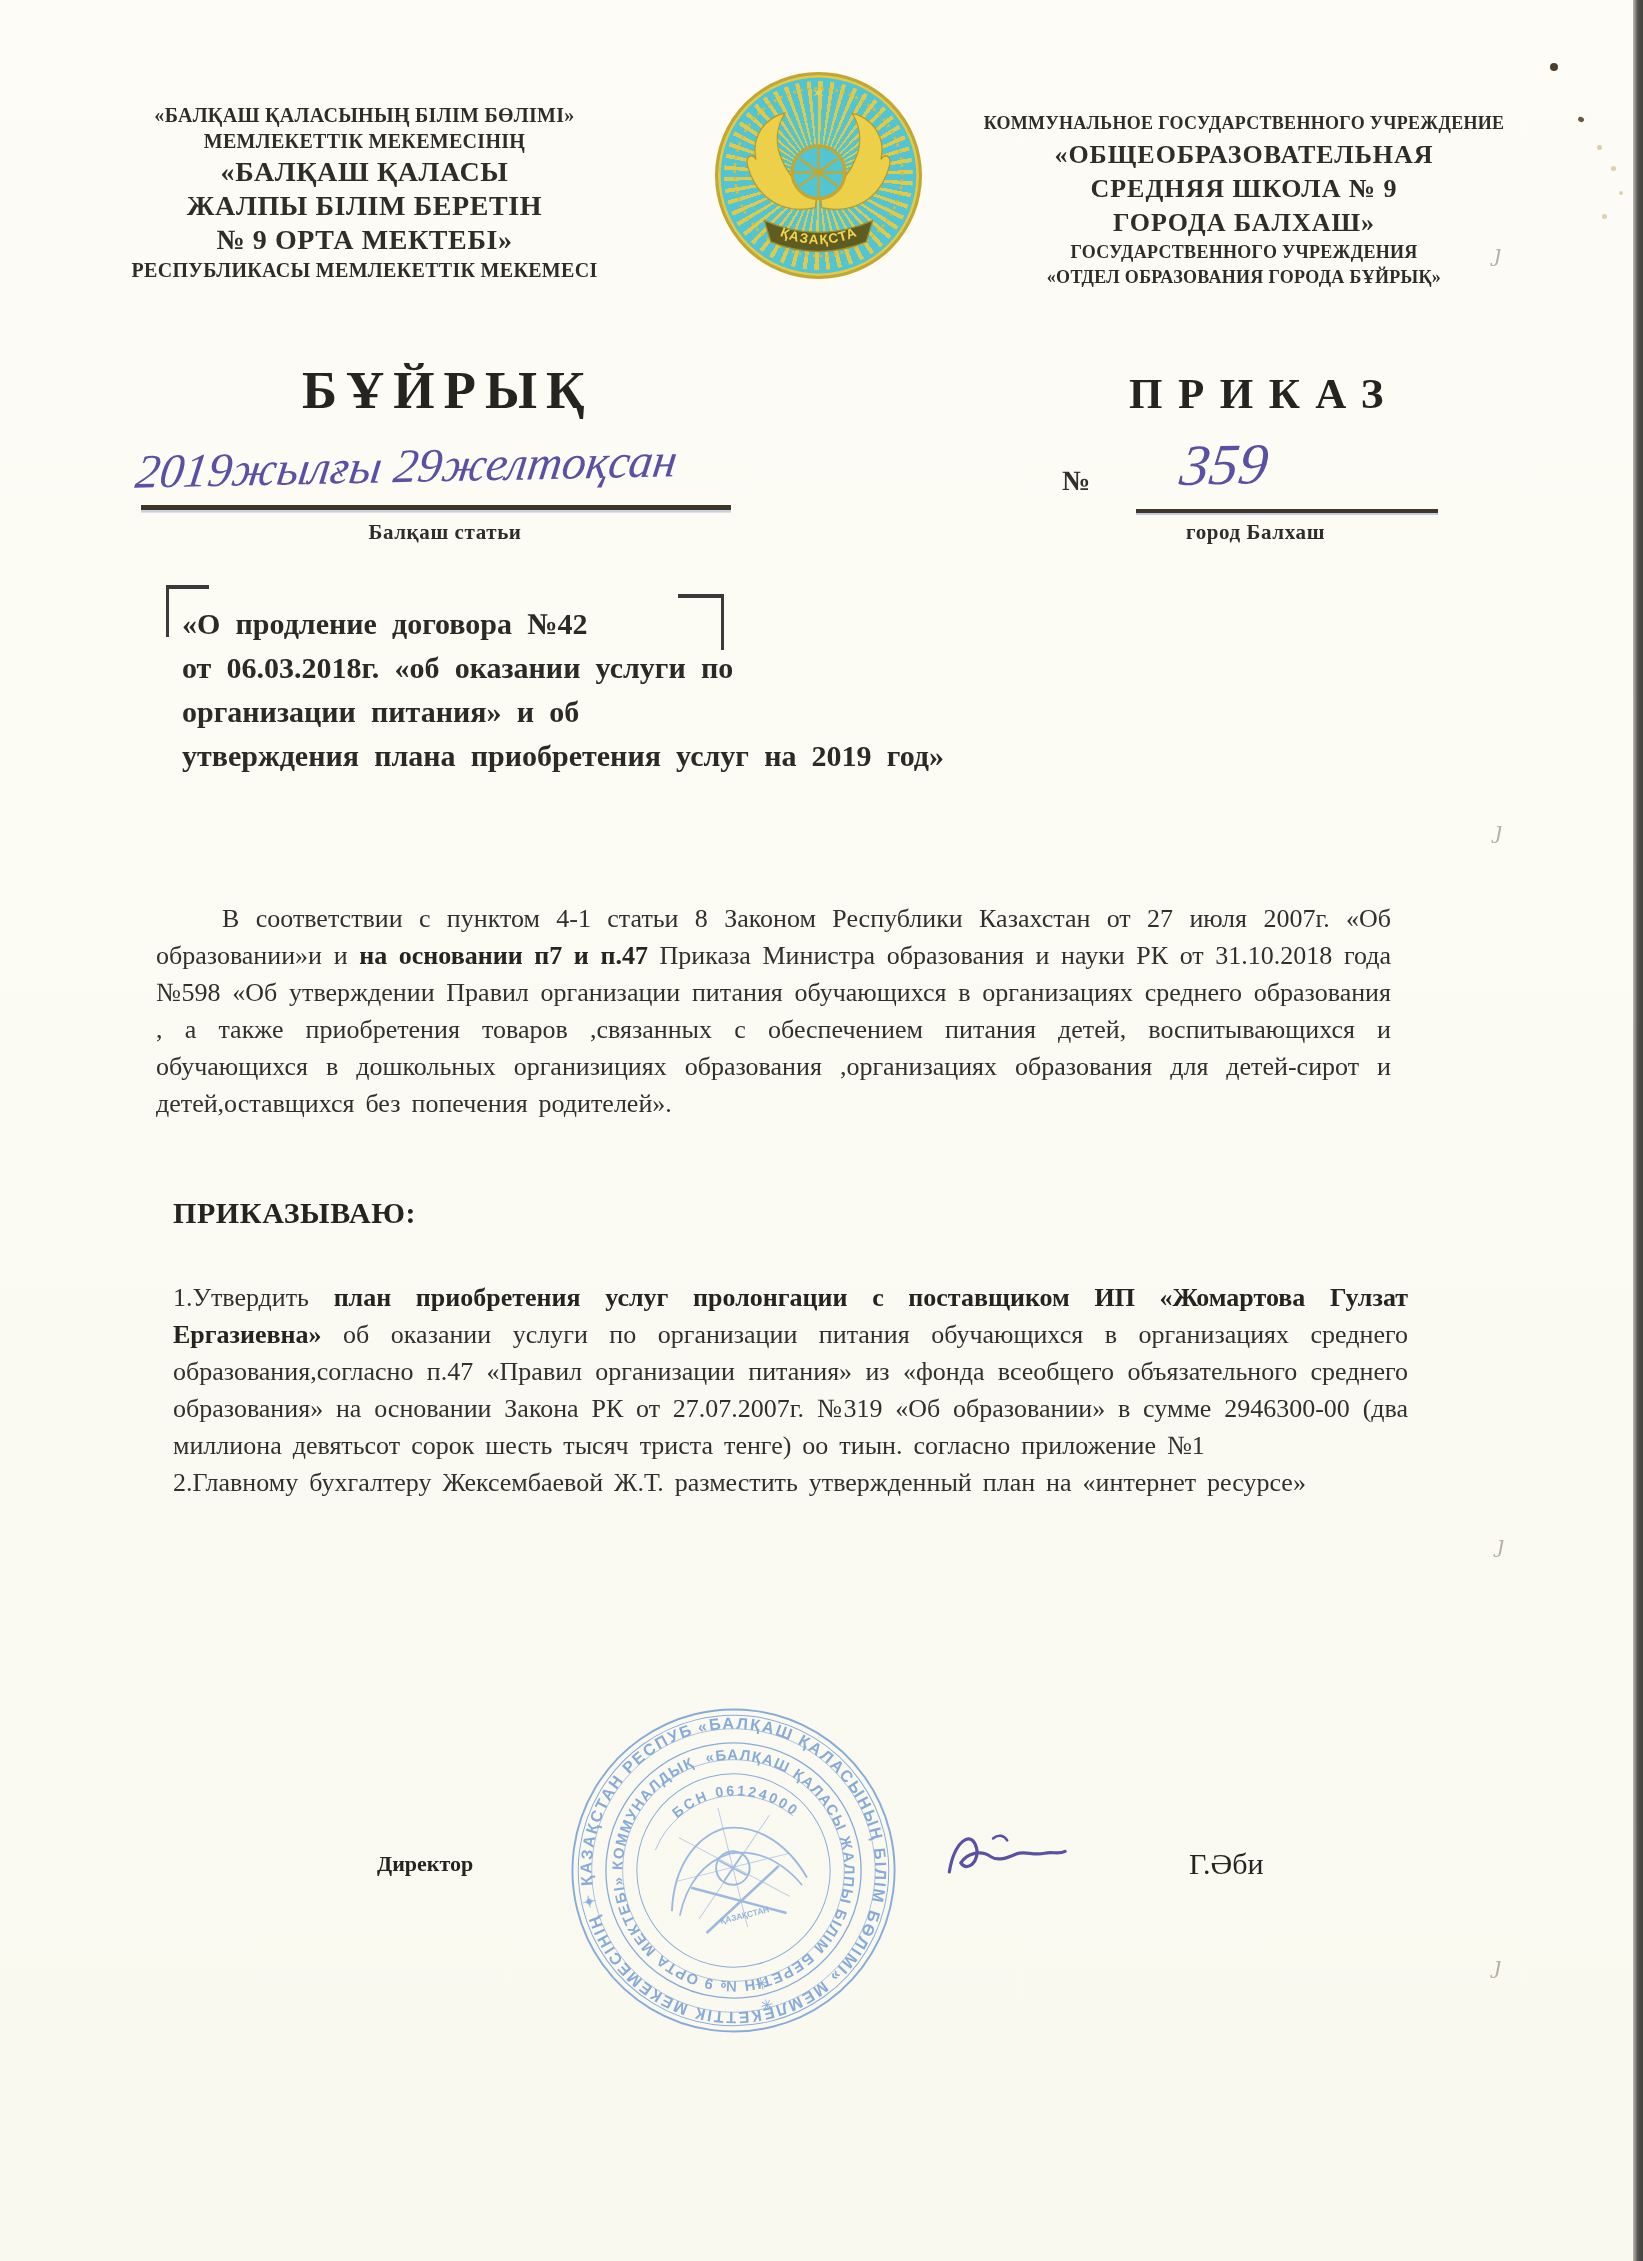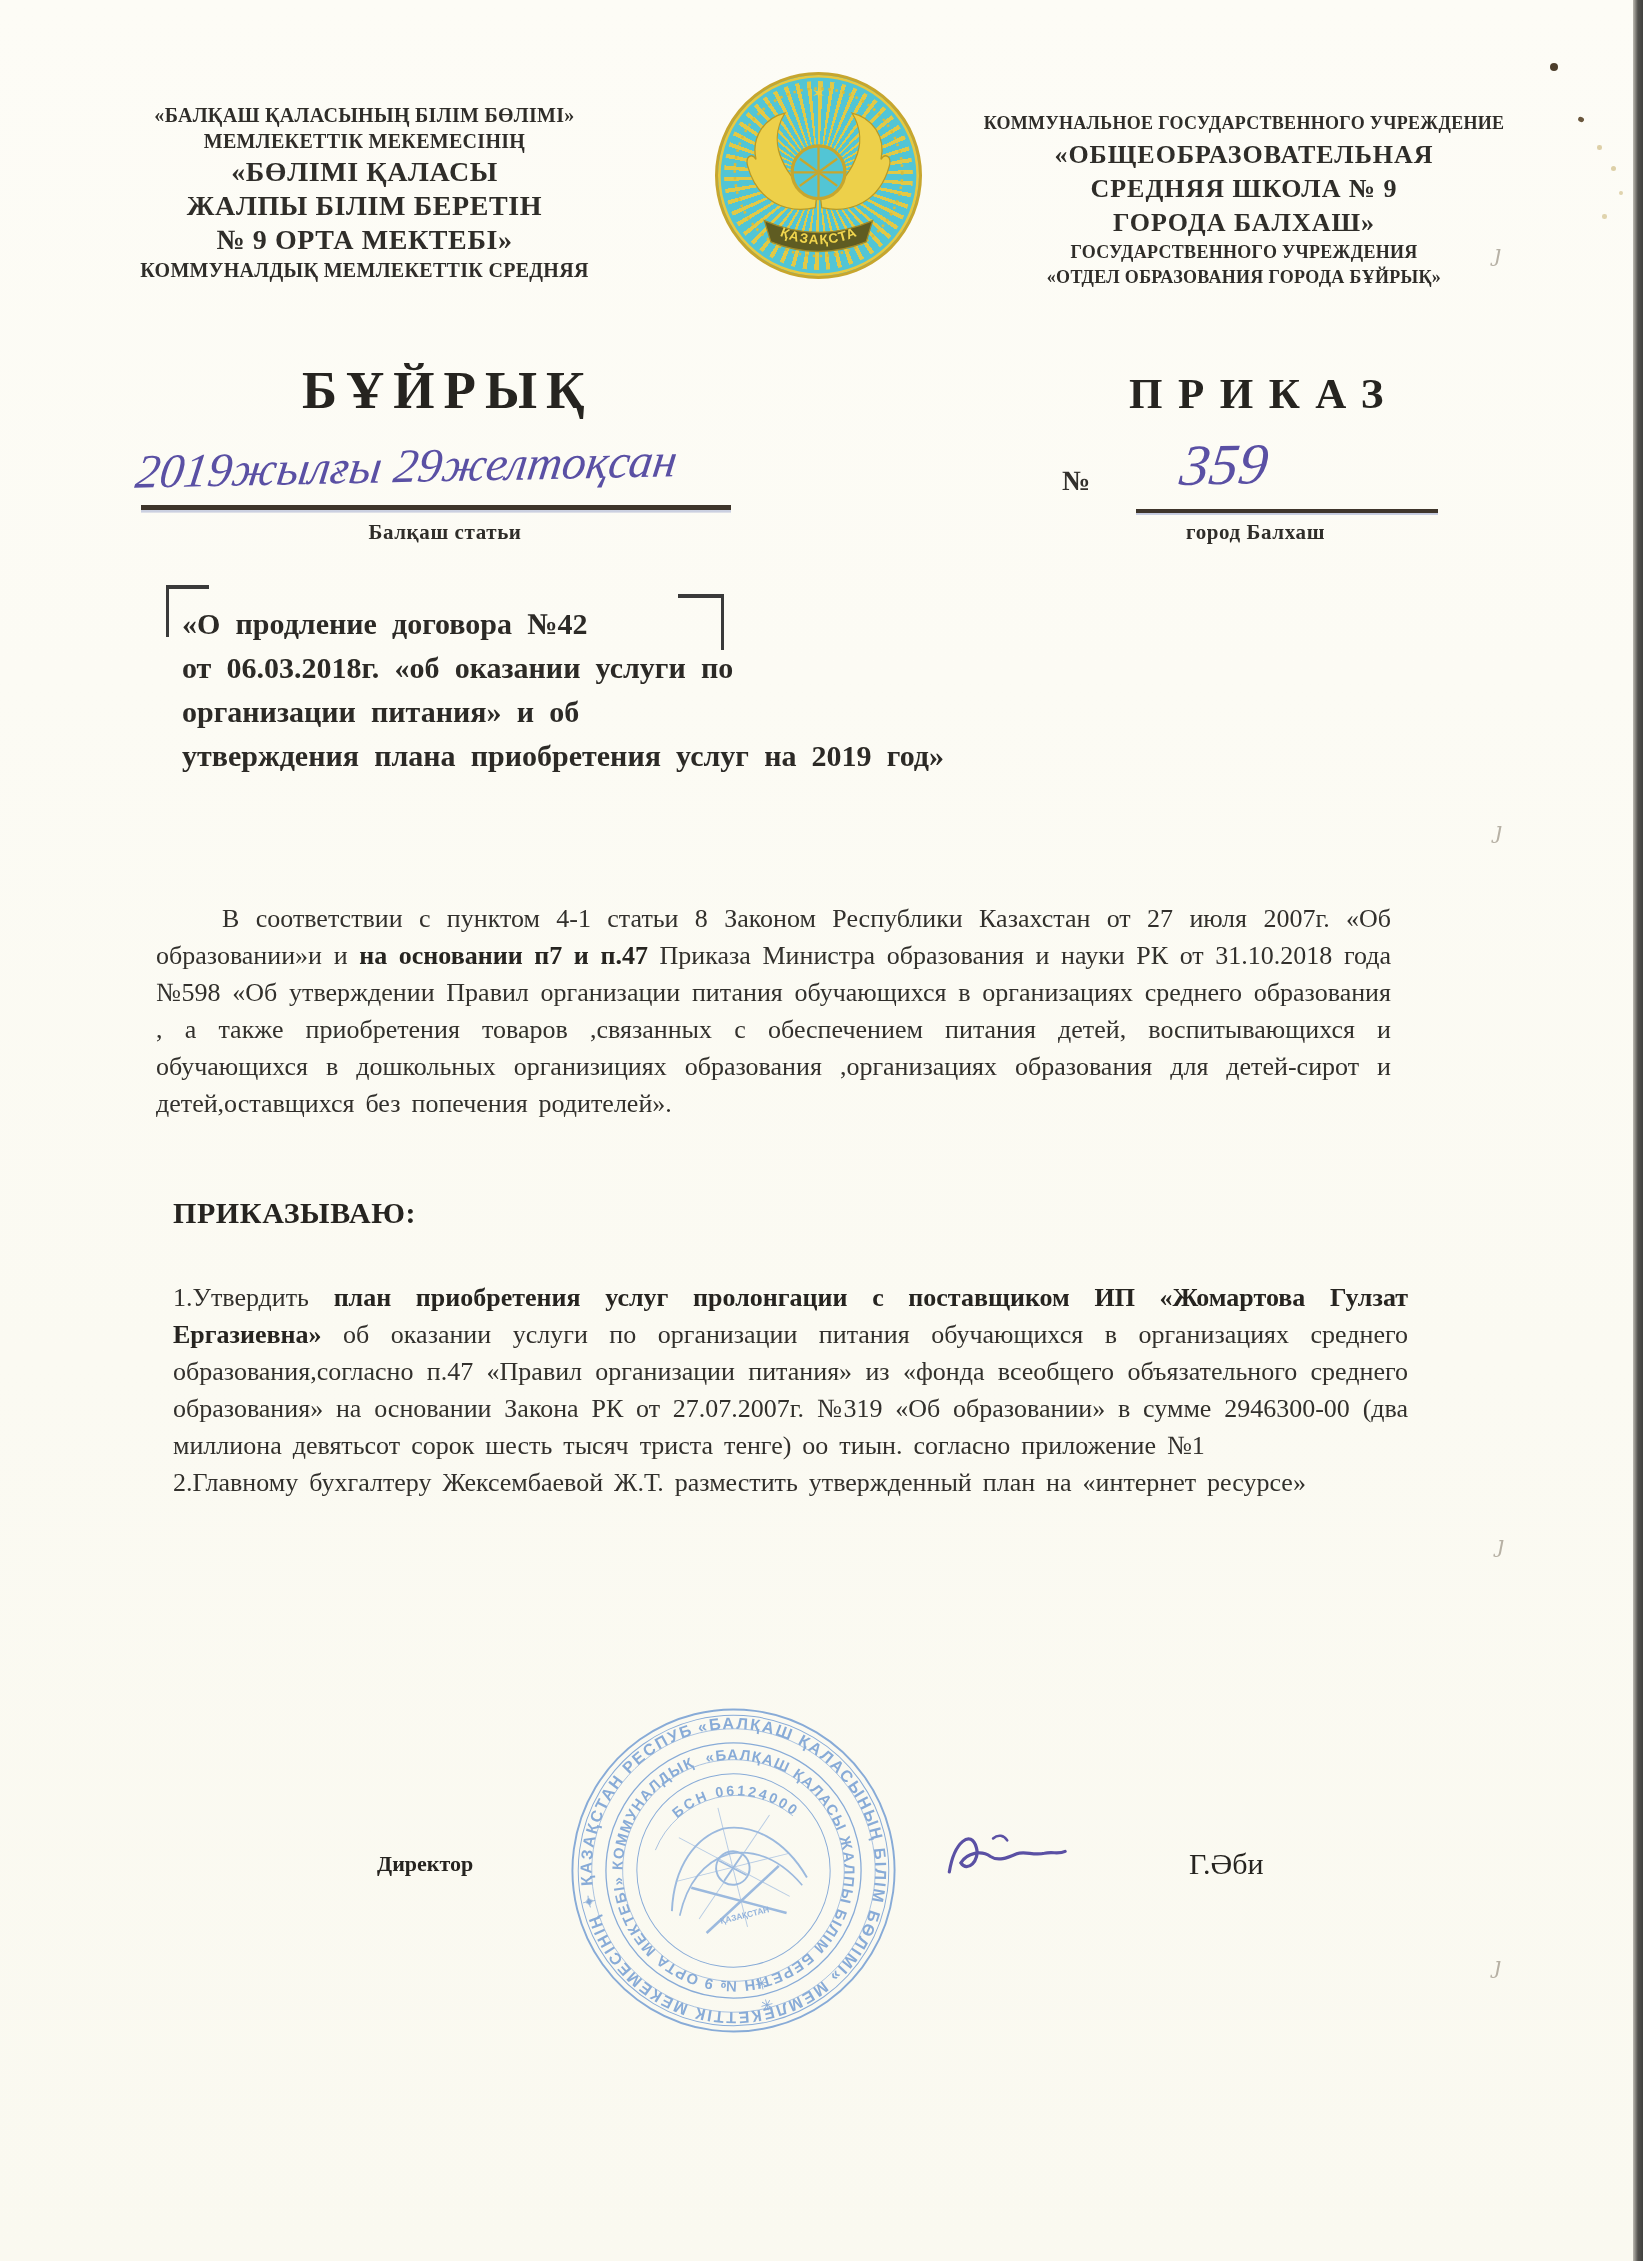--- a/index.html
+++ b/index.html
@@ -73,24 +73,24 @@
   <div class="abs speck" style="left:1619px;top:191px;width:3.9px;height:3.9px;background:#c3ab66;opacity:.5;"></div>
   <div class="abs speck" style="left:1602px;top:214px;width:4.5px;height:4.5px;background:#c3ab66;opacity:.5;"></div>
   <div class="abs pencil-mark" style="left:1494px;top:240px;">ȷ</div>
   <div class="abs pencil-mark" style="left:1495px;top:817px;">ȷ</div>
   <div class="abs pencil-mark" style="left:1497px;top:1531px;">ȷ</div>
   <div class="abs pencil-mark" style="left:1494px;top:1952px;">ȷ</div>
 
   <div class="abs hdr hdr-left">
     <div class="h-sm">«БАЛҚАШ ҚАЛАСЫНЫҢ БІЛІМ БӨЛІМІ»</div>
     <div class="h-sm">МЕМЛЕКЕТТІК МЕКЕМЕСІНІҢ</div>
-    <div class="h-lg">«БӨЛІМІ ҚАЛАСЫ</div>
+    <div class="h-lg">«БАЛҚАШ ҚАЛАСЫ</div>
     <div class="h-lg">ЖАЛПЫ БІЛІМ БЕРЕТІН</div>
     <div class="h-lg">№ 9 ОРТА МЕКТЕБІ»</div>
-    <div class="h-sm">КОММУНАЛДЫҚ МЕМЛЕКЕТТІК СРЕДНЯЯ</div>
+    <div class="h-sm">РЕСПУБЛИКАСЫ МЕМЛЕКЕТТІК МЕКЕМЕСІ</div>
   </div>
 
   <div class="abs emblem">
     <div class="emblem-rays"></div>
     <svg class="emblem-svg" viewBox="0 0 312 312">
       <circle cx="156" cy="151" r="130" fill="none" stroke="#d9bc3a" stroke-width="4" stroke-dasharray="4 7"></circle>
       <path d="M151,206 C106,216 61,196 46,141 C42,125 53,121 59,131 C51,96 73,66 104,59 C89,83 89,109 99,131 C109,156 131,179 153,189 Z" fill="#edd04a" stroke="#b99a25" stroke-width="2"></path>
       <path d="M151,206 C106,216 61,196 46,141 C42,125 53,121 59,131 C51,96 73,66 104,59 C89,83 89,109 99,131 C109,156 131,179 153,189 Z" fill="#edd04a" stroke="#b99a25" stroke-width="2" transform="matrix(-1,0,0,1,312,0)"></path>
       <circle cx="156" cy="151" r="41" fill="#52c5d5" stroke="#c7a62e" stroke-width="5"></circle>
       <g stroke="#c7a62e" stroke-width="3.5">

